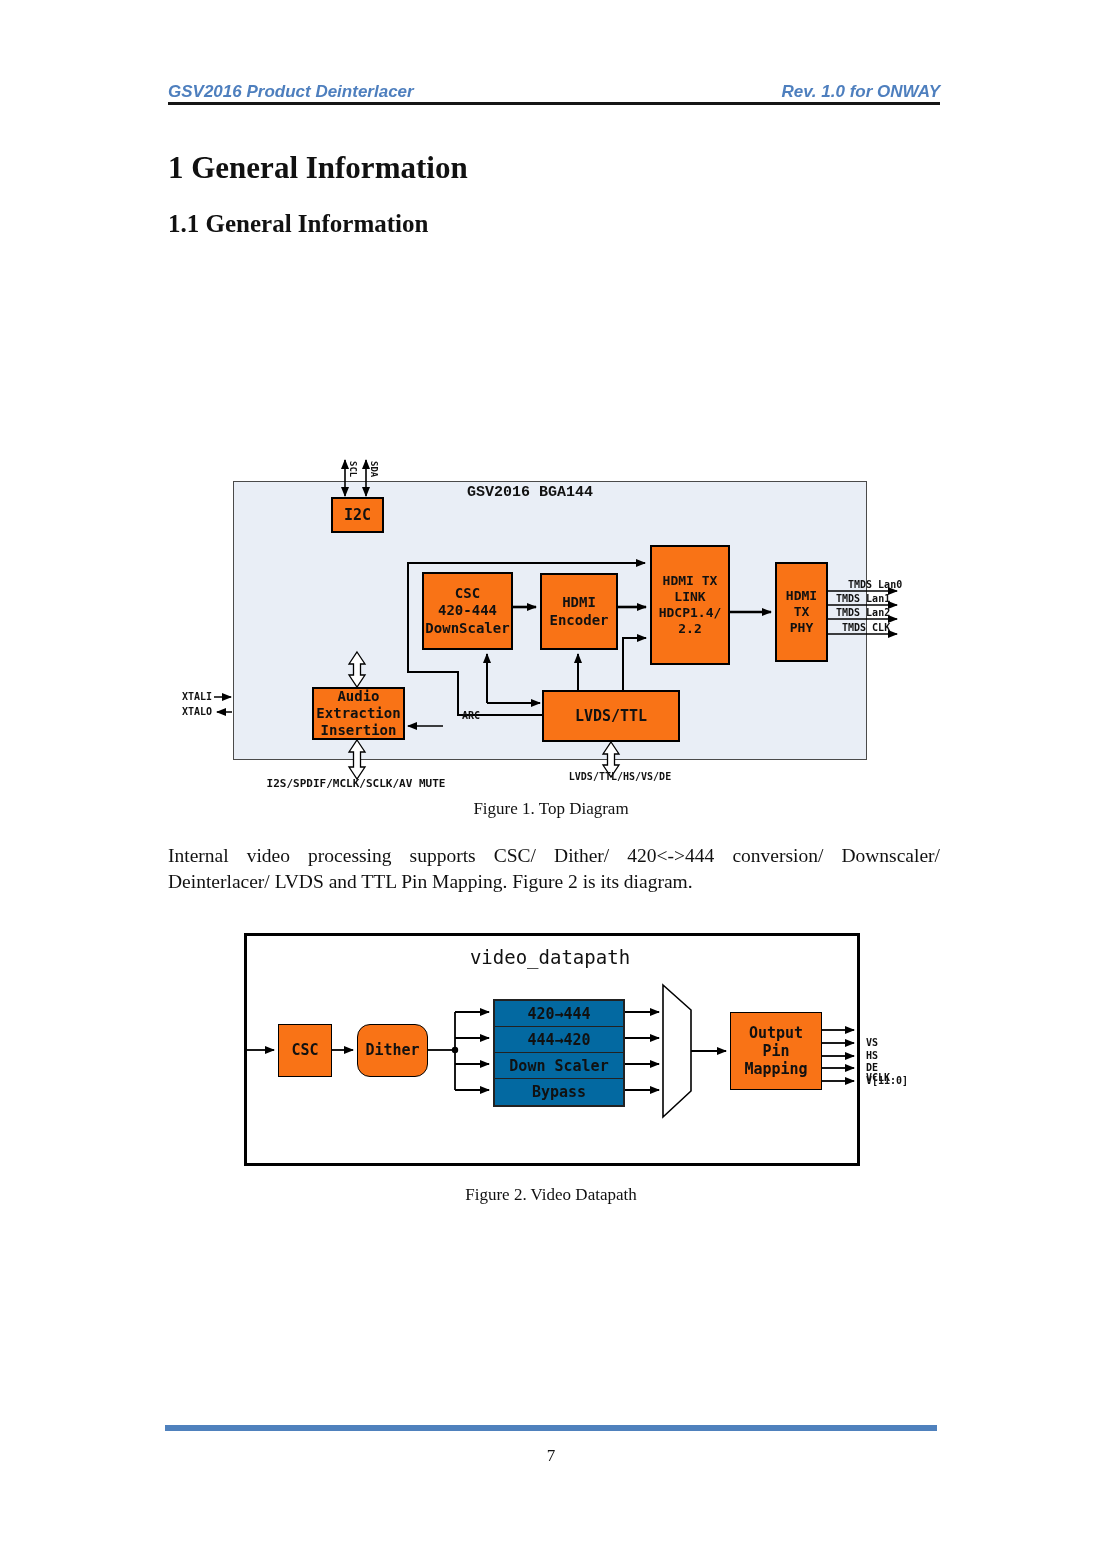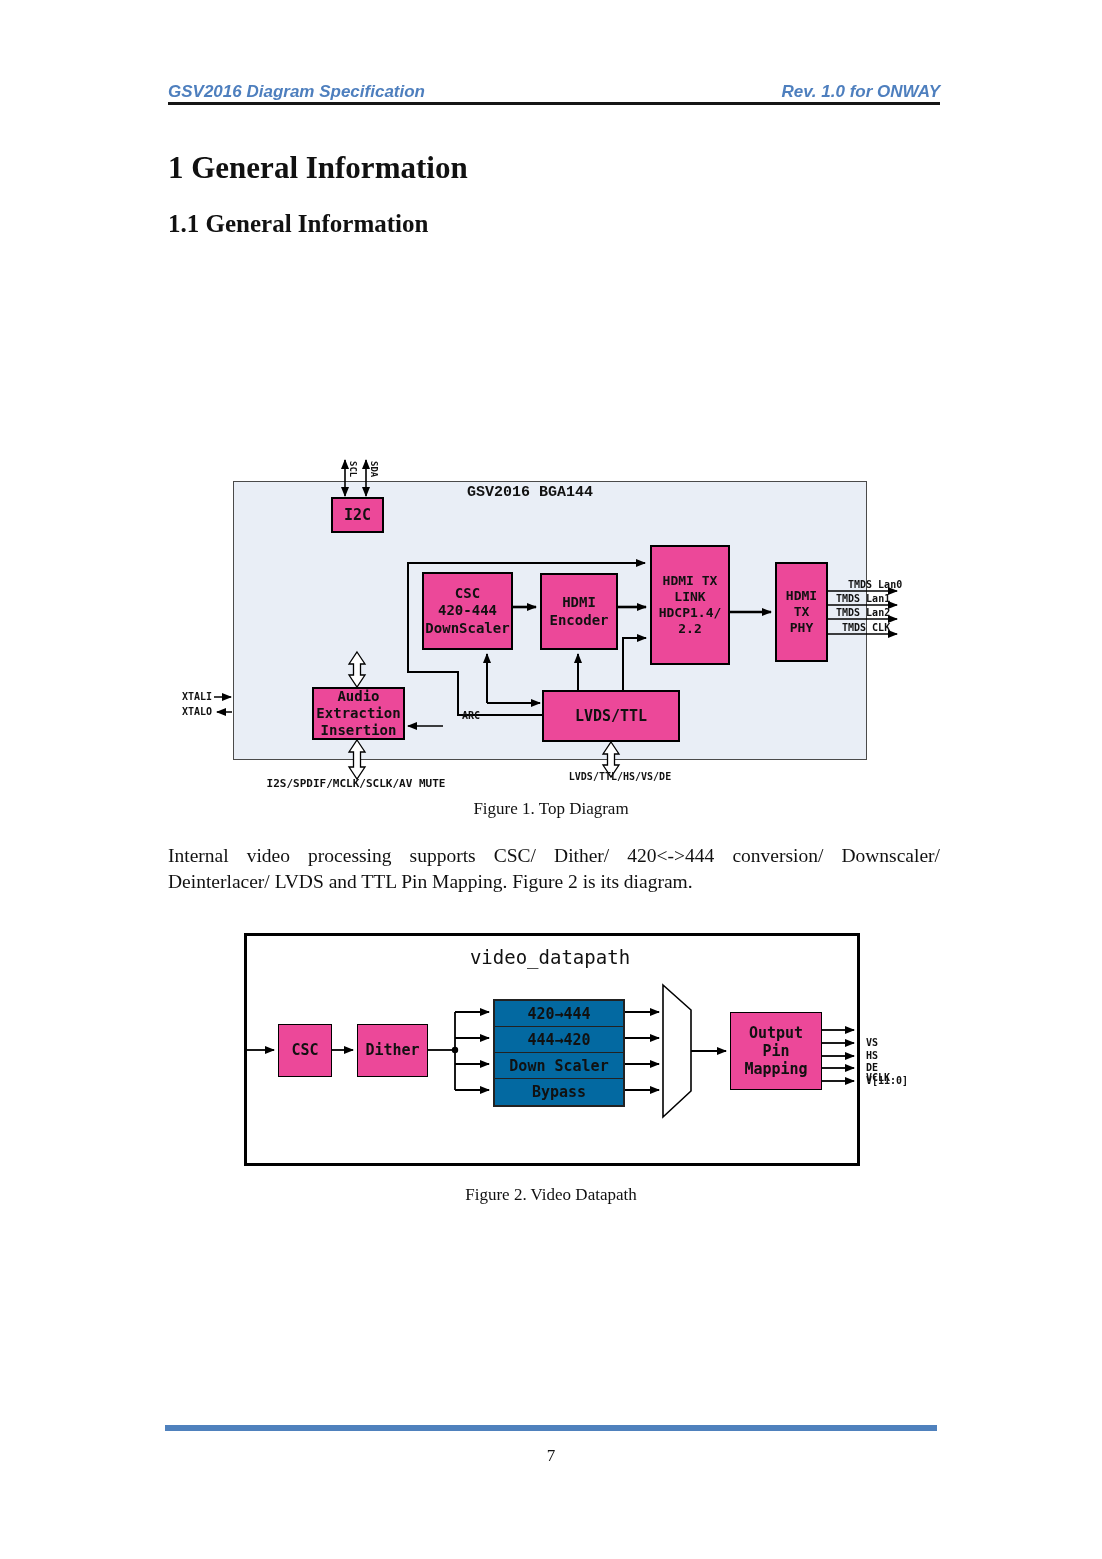--- a/index.html
+++ b/index.html
@@ -13,37 +13,37 @@
   .ftr-bar { background:#4f81bd; }
 
   
   .h1 { font-size:31px; font-weight:bold; white-space:nowrap; }
   .h2 { font-size:25px; font-weight:bold; white-space:nowrap; }
   .bodytext { width:772px; font-size:19.5px; line-height:25.7px; text-align:justify; }
   .bodytext p { margin:0; }
   .caption { font-size:17px; text-align:center; }
   .pagenum { font-size:17px; text-align:center; }
   .bigbox { background:#e9eef6; border:1px solid #4a4a4a; }
-  .blk { background:#ec4899; border:2px solid #000; display:flex; align-items:center; justify-content:center;
+  .blk { background:#f97316; border:2px solid #000; display:flex; align-items:center; justify-content:center;
          text-align:center; font-family:"DejaVu Sans Mono", monospace; font-weight:bold; white-space:pre-line; line-height:1.22; }
   .pinlbl { font-family:"DejaVu Sans Mono", monospace; font-weight:bold; font-size:10px; white-space:nowrap; }
   .vert { writing-mode:vertical-rl; }
   .chip-title { font-family:"DejaVu Sans Mono", monospace; font-weight:bold; font-size:15px; text-align:center; white-space:nowrap; }
   .fig2-outer { background:#ffffff; border:3px solid #000; }
   .fig2-title { font-family:"DejaVu Sans Mono", monospace; font-size:19px; text-align:center; white-space:nowrap; }
   .stack { border:2px solid #222; background:#0369a1; }
   .stack .row { height:26px; border-bottom:1.5px solid #222; display:flex; align-items:center; justify-content:center;
                 font-family:"DejaVu Sans Mono", monospace; font-weight:bold; font-size:15px; }
   .stack .row:last-child { border-bottom:none; }
   svg { position:absolute; overflow:visible; }
 </style>
 </head>
 <body>
 
-<div class="abs hdr-text" style="left:168px; top:82px;">GSV2016 Diagram Specification</div>
+<div class="abs hdr-text" style="left:168px; top:82px;">GSV2016 Product Deinterlacer</div>
 <div class="abs hdr-text" style="right:162px; top:82px;">Rev. 1.0 for ONWAY</div>
 <div class="abs hdr-rule" style="left:168px; top:102px; width:772px; height:3px;"></div>
 
 <div class="abs h1" style="left:168px; top:150px;">1 General Information</div>
 <div class="abs h2" style="left:168px; top:210px;">1.1 General Information</div>
 
 <div class="abs bodytext" style="left:168px; top:253px;">
 </div>
 
 <div class="abs bigbox" style="left:233px; top:481px; width:634px; height:279px;"></div>
@@ -142,21 +142,21 @@
   <polygon points="419,52 447,77 447,158 419,184" fill="#fff" stroke="#000" stroke-width="1.6"></polygon>
   <line x1="447" y1="118" x2="482" y2="118" stroke="#000" stroke-width="1.8" marker-end="url(#ah)"></line>
   <line x1="578" y1="97" x2="610" y2="97" stroke="#000" stroke-width="1.8" marker-end="url(#ah)"></line>
   <line x1="578" y1="110" x2="610" y2="110" stroke="#000" stroke-width="1.8" marker-end="url(#ah)"></line>
   <line x1="578" y1="123" x2="610" y2="123" stroke="#000" stroke-width="1.8" marker-end="url(#ah)"></line>
   <line x1="578" y1="135" x2="610" y2="135" stroke="#000" stroke-width="1.8" marker-end="url(#ah)"></line>
   <line x1="578" y1="148" x2="610" y2="148" stroke="#000" stroke-width="1.8" marker-end="url(#ah)"></line>
 </svg>
 
 <div class="abs blk" style="left:278px; top:1024px; width:54px; height:53px; font-size:15px; border-width:1.8px;">CSC</div>
-<div class="abs blk" style="left:357px; top:1024px; width:71px; height:53px; font-size:15px; border-width:1.8px;">Dither</div>
+<div class="abs blk" style="left:357px; top:1024px; width:71px; height:53px; font-size:15px; border-width:1.8px;border-radius:13px;">Dither</div>
 
 <div class="abs stack" style="left:493px; top:999px; width:132px;">
   <div class="row">420→444</div>
   <div class="row">444→420</div>
   <div class="row">Down Scaler</div>
   <div class="row">Bypass</div>
 </div>
 
 <div class="abs blk" style="left:730px; top:1012px; width:92px; height:78px; font-size:15px; border-width:1.8px;">Output
 Pin

